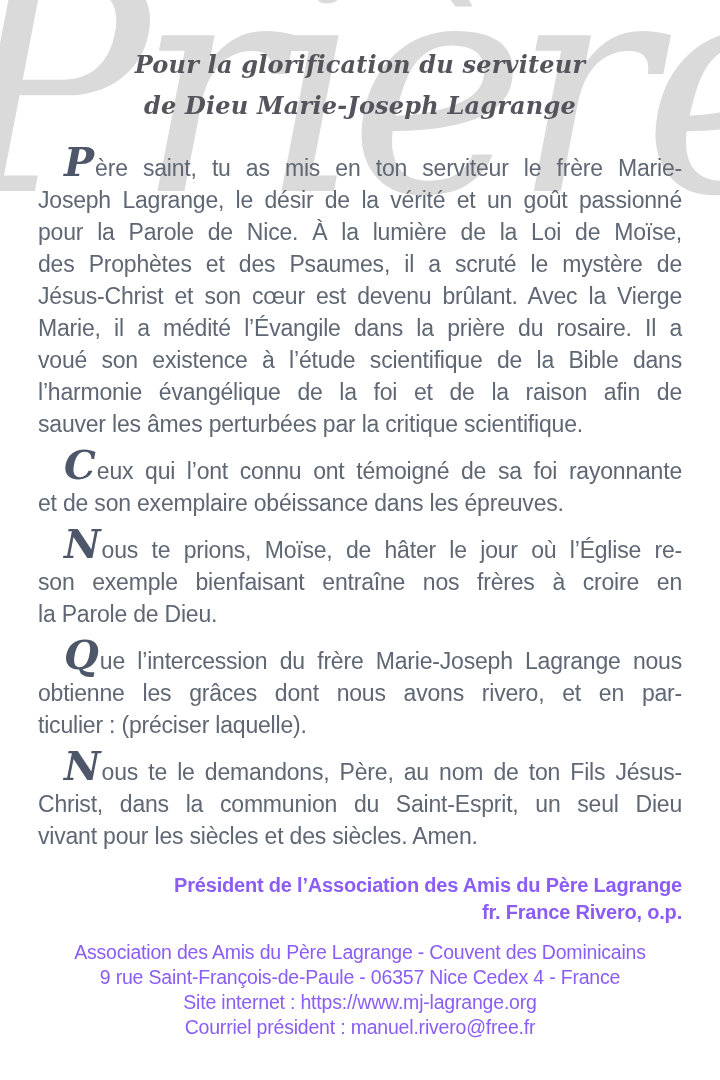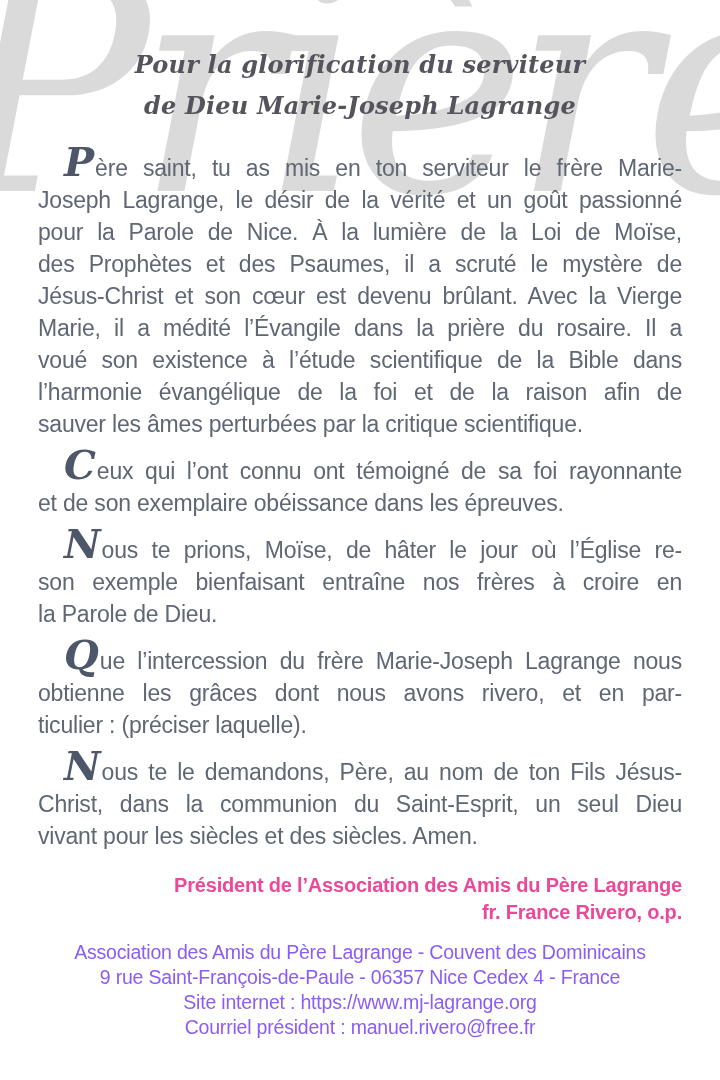--- a/index.html
+++ b/index.html
@@ -29,21 +29,21 @@
   .line.lastline{text-align:left;text-align-last:auto;}
   .line.firstline{padding-left:26px;}
   .dropcap{
     font-family:"DejaVu Serif",serif;font-style:italic;font-weight:bold;
     font-size:40px;line-height:1px;color:#4d5769;letter-spacing:0;
     padding-right:1px;vertical-align:baseline;
   }
   .ital{}
   .signature{
     margin:20px 38px 0;text-align:right;font-weight:bold;
-    font-size:20px;line-height:27px;color:#ec4899;letter-spacing:-0.2px;
+    font-size:20px;line-height:27px;color:#8b5cf6;letter-spacing:-0.2px;
   }
   .footer{
     margin:14px 20px 0;text-align:center;
     font-size:19.5px;line-height:25px;color:#8b5cf6;letter-spacing:-0.2px;
   }
   .footer .plain{font-style:normal;}
 </style>
 </head>
 <body>
 

